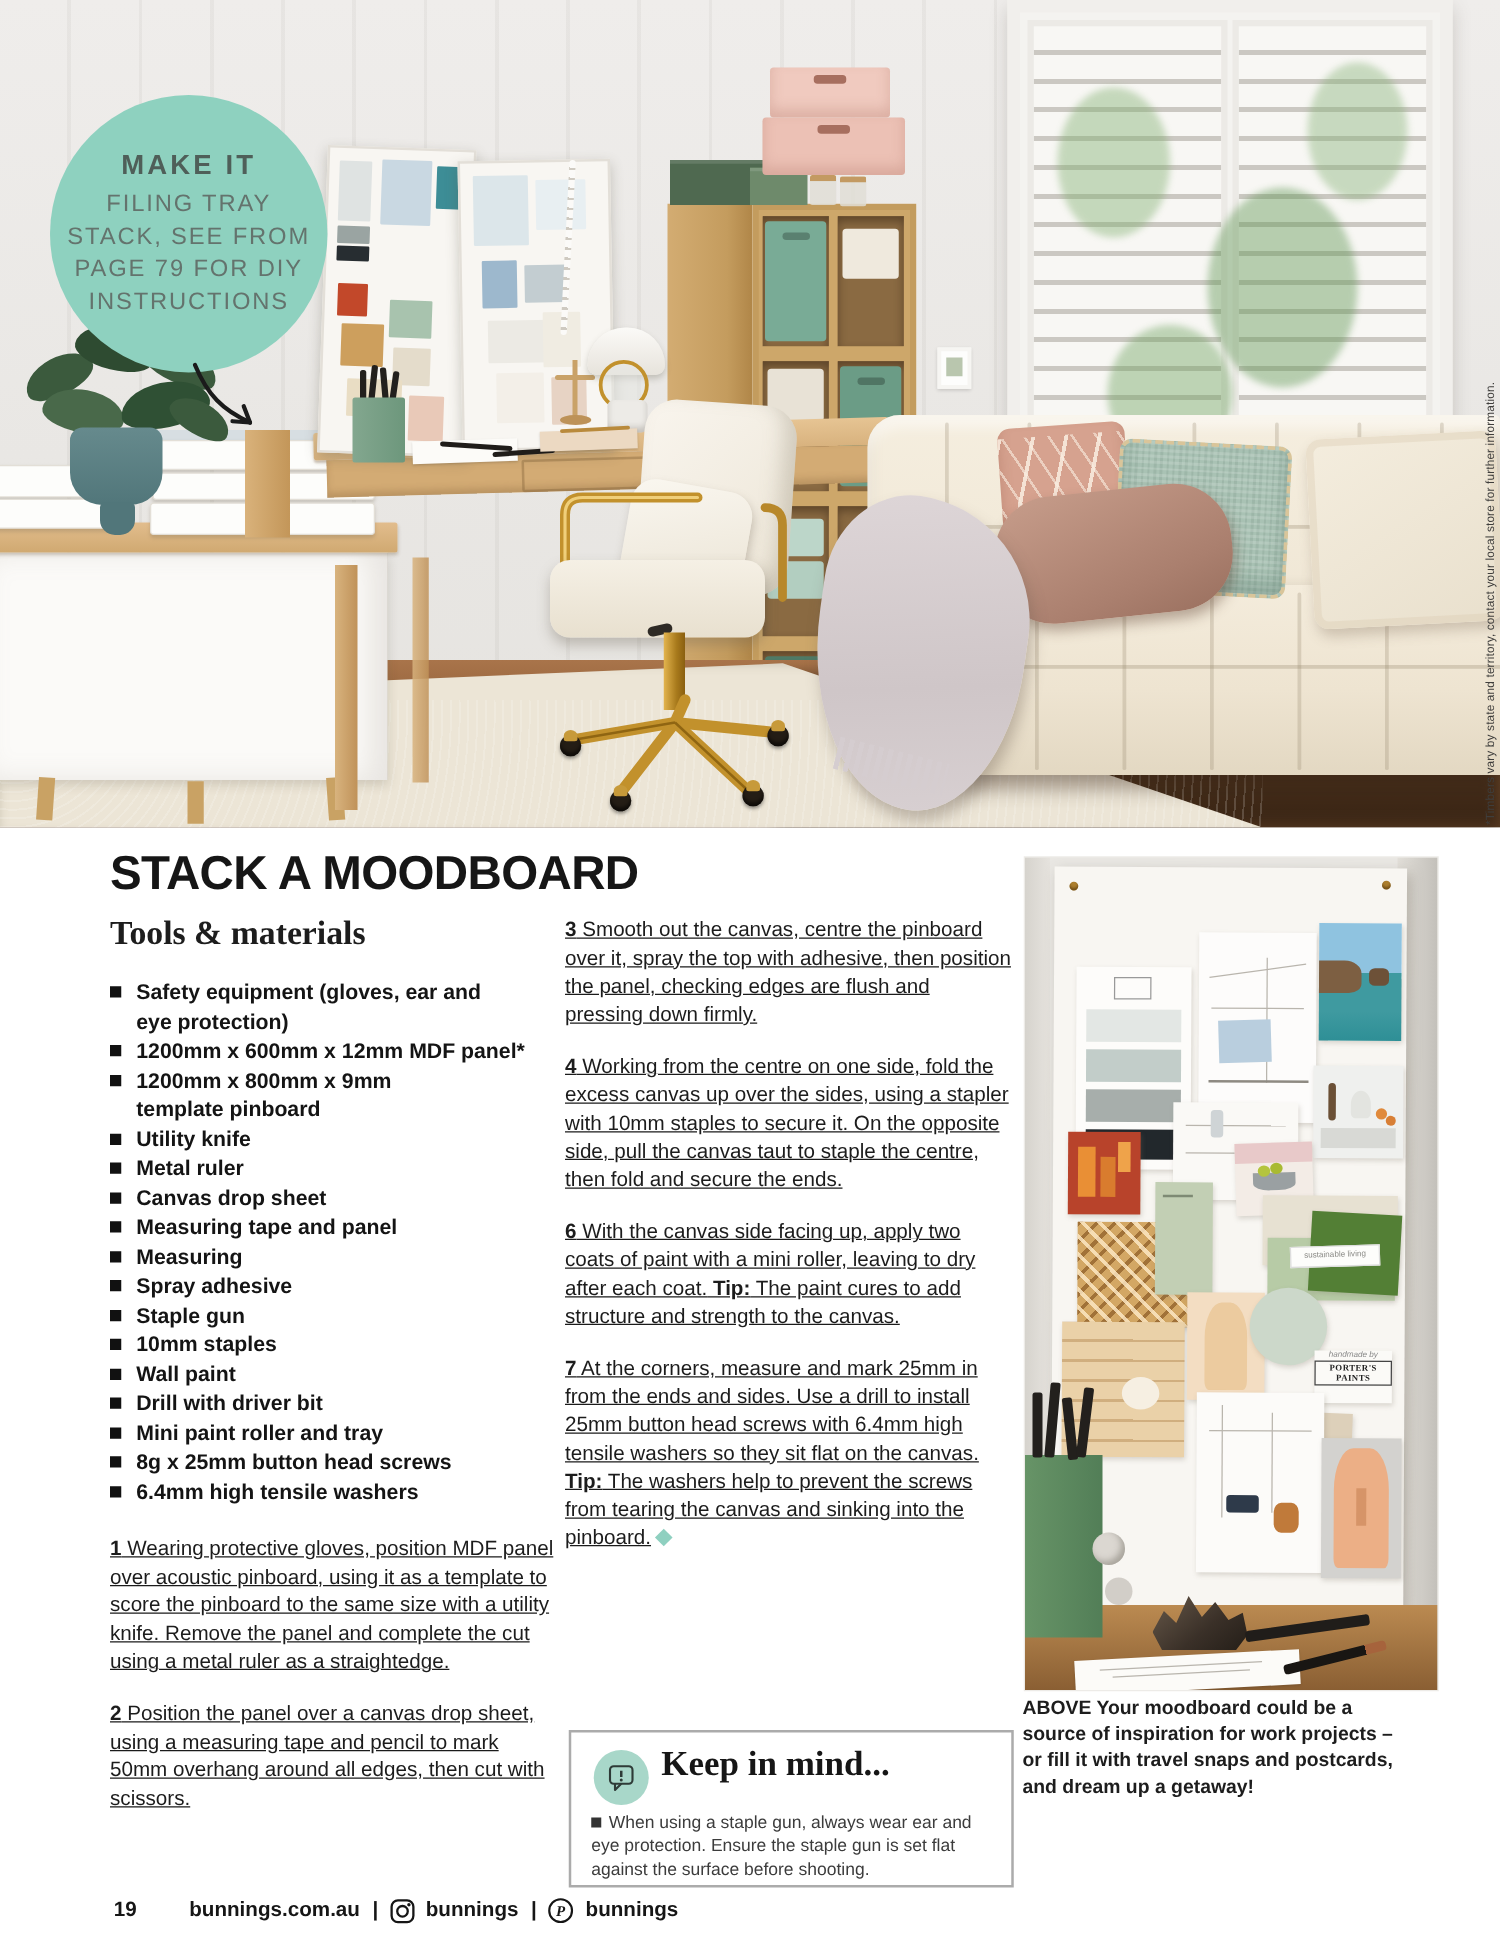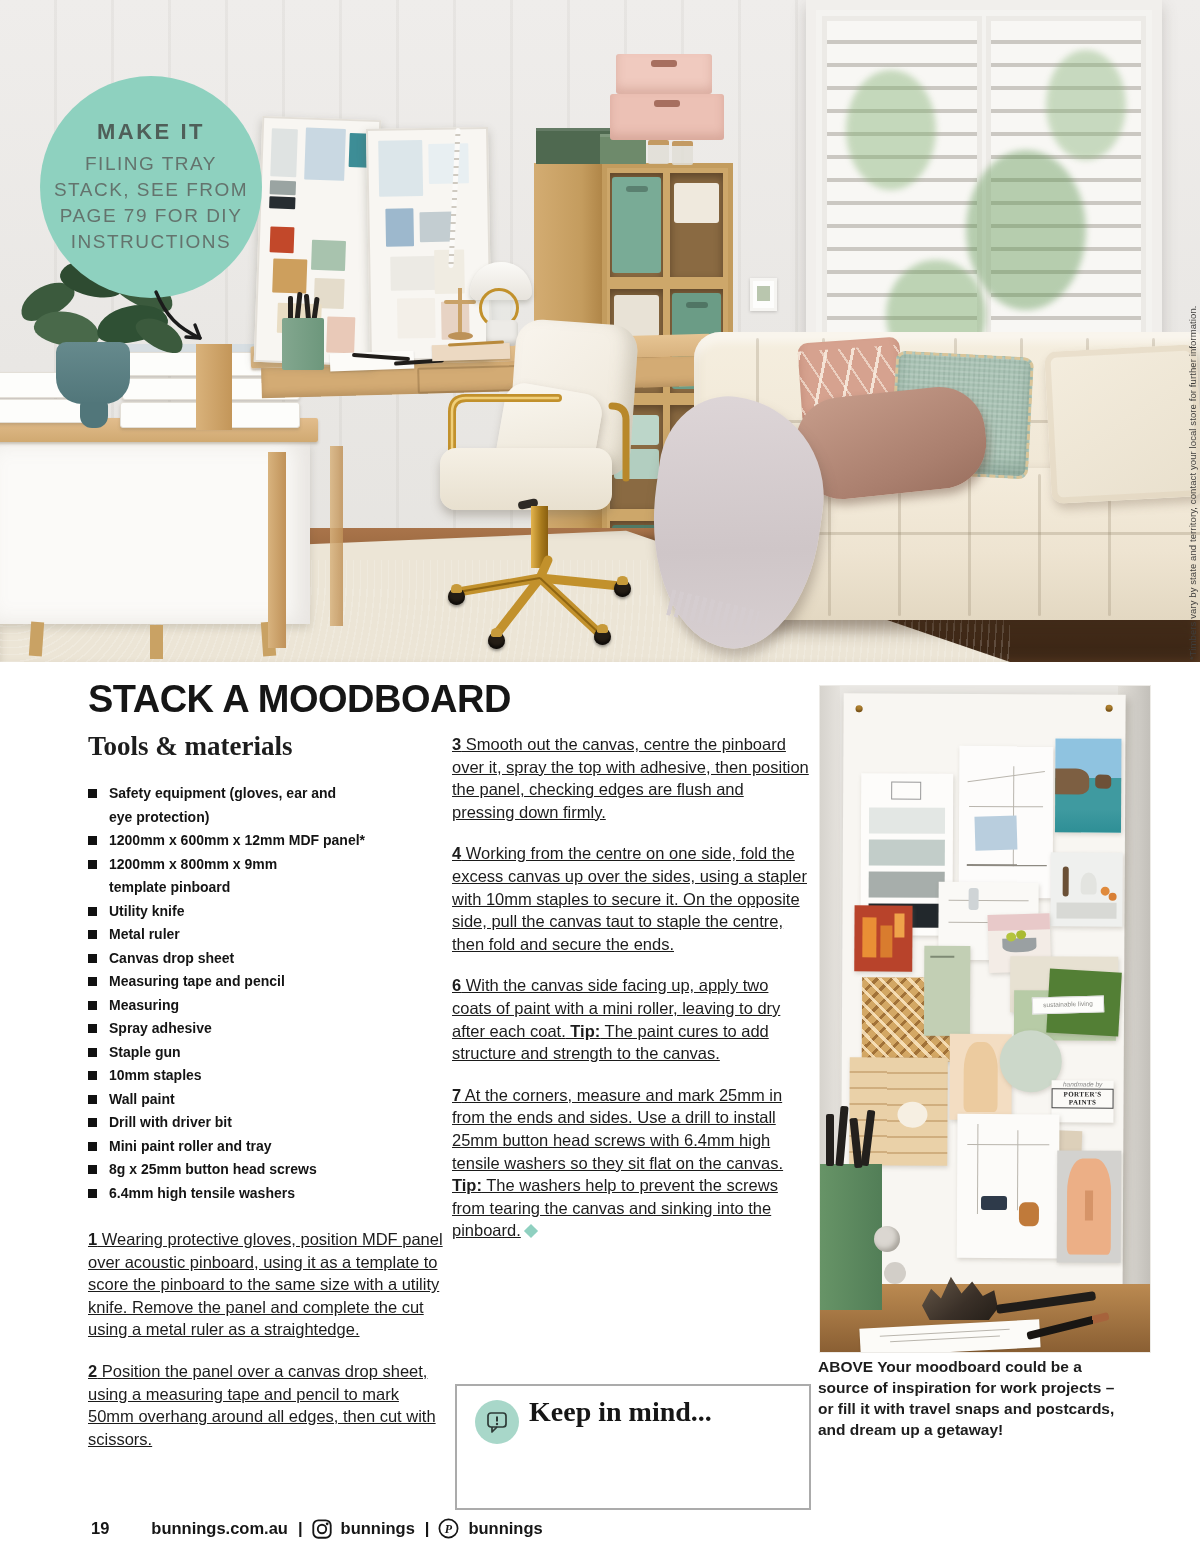--- a/index.html
+++ b/index.html
@@ -139,21 +139,21 @@
      display:flex;flex-direction:column;align-items:center;justify-content:center;text-align:center;}
   #badge-title{font-weight:bold;font-size:22px;letter-spacing:2.5px;color:#4f5f59;margin-bottom:6px;}
   #badge-lines{font-size:19px;line-height:26px;letter-spacing:1.5px;color:#64736d;white-space:pre-line;}
   #photo-note{right:2px;top:268px;height:392px;writing-mode:vertical-rl;transform:rotate(180deg);
      font-size:9.5px;color:#3f3e3c;letter-spacing:.1px;}
   
   #headline{left:88px;top:678px;font-size:38px;font-weight:bold;letter-spacing:-.5px;color:#161616;}
   #tools-head{left:88px;top:731px;font-family:"Liberation Serif","DejaVu Serif",serif;
      font-size:27px;font-weight:bold;color:#1d1d1d;}
   #tools-list{left:88px;top:782px;width:348px;list-style:none;margin:0;padding:0;}
-  #tools-list li{position:relative;padding-left:21px;font-size:14px;font-weight:bold;
+  #tools-list li{position:relative;padding-left:21px;font-size:17px;font-weight:bold;
      line-height:23.5px;white-space:pre-line;color:#141414;}
   #tools-list li::before{content:"";position:absolute;left:0;top:7px;width:9px;height:9px;background:#111;}
   .stepcol{width:358px;text-decoration:underline;}
   #steps-left{left:88px;top:1228px;}
   #steps-right{left:452px;top:733px;}
   .step{margin:0 0 19px 0;font-size:16.5px;line-height:22.6px;color:#1c1c1c;}
   .step b{font-weight:bold;}
   .diamond{display:inline-block;width:10px;height:10px;background:#8fd0c0;transform:rotate(45deg);
      margin-left:5px;}
   
@@ -415,21 +415,21 @@
 <h2 id="tools-head" class="abs" style="margin:0;">Tools &amp; materials</h2>
 <ul id="tools-list" class="abs">
     <li>Safety equipment (gloves, ear and
 eye protection)</li>
     <li>1200mm x 600mm x 12mm MDF panel*</li>
     <li>1200mm x 800mm x 9mm
 template pinboard</li>
     <li>Utility knife</li>
     <li>Metal ruler</li>
     <li>Canvas drop sheet</li>
-    <li>Measuring tape and pencil</li>
+    <li>Measuring tape and panel</li>
     <li>Measuring</li>
     <li>Spray adhesive</li>
     <li>Staple gun</li>
     <li>10mm staples</li>
     <li>Wall paint</li>
     <li>Drill with driver bit</li>
     <li>Mini paint roller and tray</li>
     <li>8g x 25mm button head screws</li>
     <li>6.4mm high tensile washers</li>
   </ul>
@@ -448,20 +448,23 @@
 <div id="keepbox" class="abs">
   <div id="keep-icon">
     <svg width="24" height="24" viewBox="0 0 24 24">
       <rect x="3" y="3" width="18" height="14" rx="3" fill="none" stroke="#2e3b37" stroke-width="1.7"></rect>
       <path d="M7,17 L7,22 L12,17" fill="none" stroke="#2e3b37" stroke-width="1.7" stroke-linejoin="round"></path>
       <line x1="12" y1="6.5" x2="12" y2="11.5" stroke="#2e3b37" stroke-width="2"></line>
       <circle cx="12" cy="14" r="1.2" fill="#2e3b37"></circle>
     </svg>
   </div>
   <div id="keep-title">Keep in mind...</div>
+  <div id="keep-body">
+    <span class="sq"></span><span>When using a staple gun, always wear ear and eye protection. Ensure the staple gun is set flat against the surface before shooting.</span>
+  </div>
 </div>
 
 <div id="rimg" class="abs">
   <div style="position:absolute;left:0;top:0;width:20px;height:666px;background:linear-gradient(90deg,#d6d3cd,#e6e3de);"></div>
   <div style="position:absolute;left:298px;top:0;width:32px;height:666px;background:linear-gradient(90deg,#e2dfd9,#c3c0ba);"></div>
   <div id="rimg-canvas">
     <div class="screw" style="left:12px;top:12px;"></div>
     <div class="screw" style="left:262px;top:10px;"></div>
     <div class="screw" style="left:16px;top:620px;"></div>
     <div class="screw" style="left:260px;top:606px;"></div>

